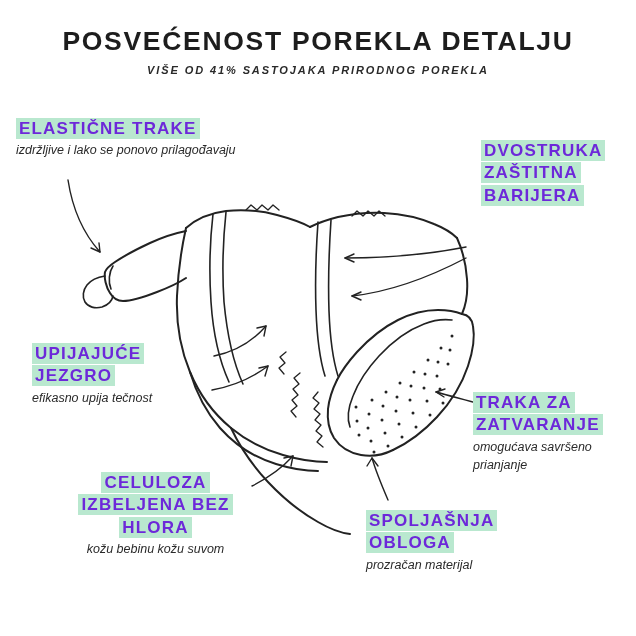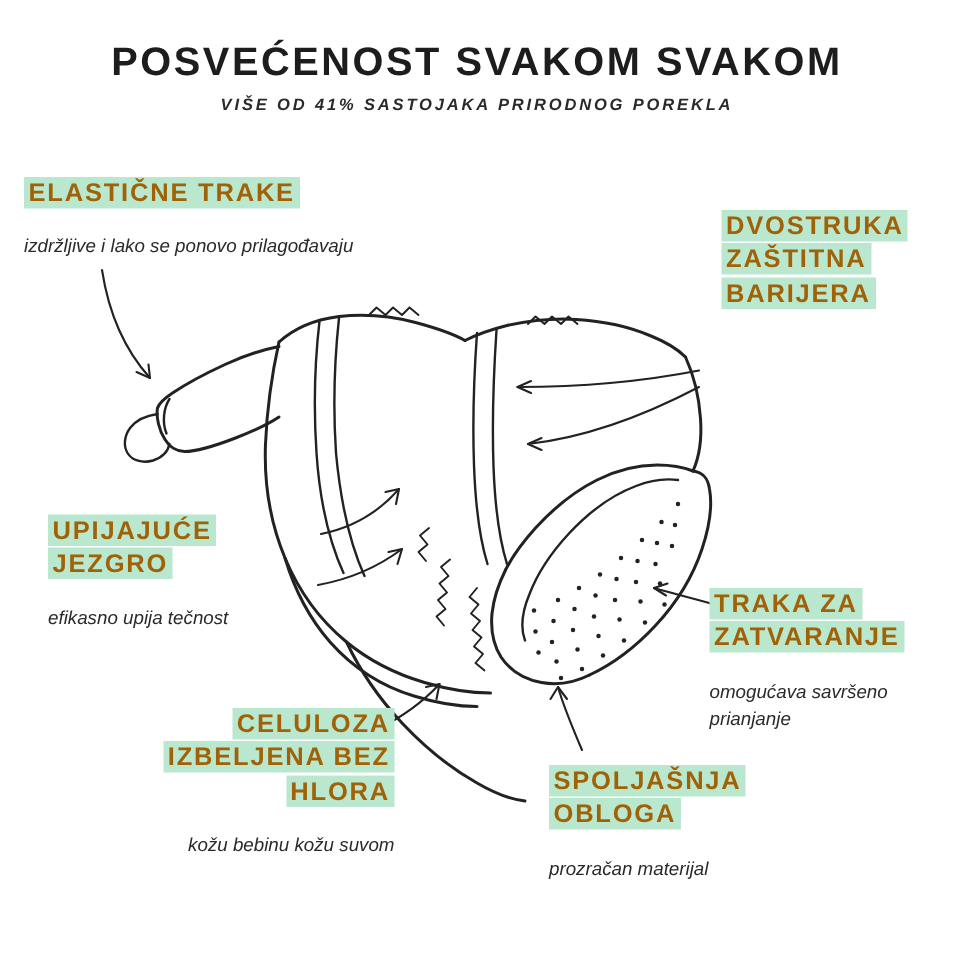--- a/index.html
+++ b/index.html
@@ -49,55 +49,55 @@
   }
 
   
   .callout {
     position: absolute;
   }
   .callout .heading {
     font-size: 17px;
     font-weight: bold;
     letter-spacing: 1.2px;
-    color: #a16207;
+    color: #6d28d9;
     line-height: 1.32;
   }
   .callout .heading span.hl {
     background: #b9e8cf;
     padding: 1px 3px;
     box-decoration-break: clone;
     -webkit-box-decoration-break: clone;
   }
   .callout .desc {
     font-size: 12.5px;
     font-style: italic;
     color: #2a2a2a;
     line-height: 1.45;
-    margin-top: 15px;
+    margin-top: 1px;
   }
   .align-left  .heading, .align-left  .desc { text-align: left; }
-  .align-center .heading, .align-center .desc { text-align: right; }
+  .align-center .heading, .align-center .desc { text-align: center; }
 
   
   #art {
     position: absolute;
     left: 0;
     top: 0;
     width: 636px;
     height: 636px;
     pointer-events: none;
   }
 </style>
 </head>
 <body>
 
 <div id="page">
 
-  <div class="title">POSVEĆENOST SVAKOM SVAKOM</div>
+  <div class="title">POSVEĆENOST POREKLA DETALJU</div>
   <div class="subtitle">VIŠE OD 41% SASTOJAKA PRIRODNOG POREKLA</div>
 
   <svg id="art" viewBox="0 0 636 636" xmlns="http://www.w3.org/2000/svg">
     <g fill="none" stroke="#222222" stroke-width="1.6" stroke-linecap="round" stroke-linejoin="round">
 
       <path d="M186 228 C182 246 178 272 177 296 C176 322 180 348 190 372
                C200 396 214 414 231 428 C248 442 266 450 283 455
                C300 460 315 462 327 462" stroke-width="2"></path>
       <path d="M186 228 C196 219 210 213 226 211 C244 209 262 211 277 215
                C292 219 303 223 310 227" stroke-width="2"></path>

